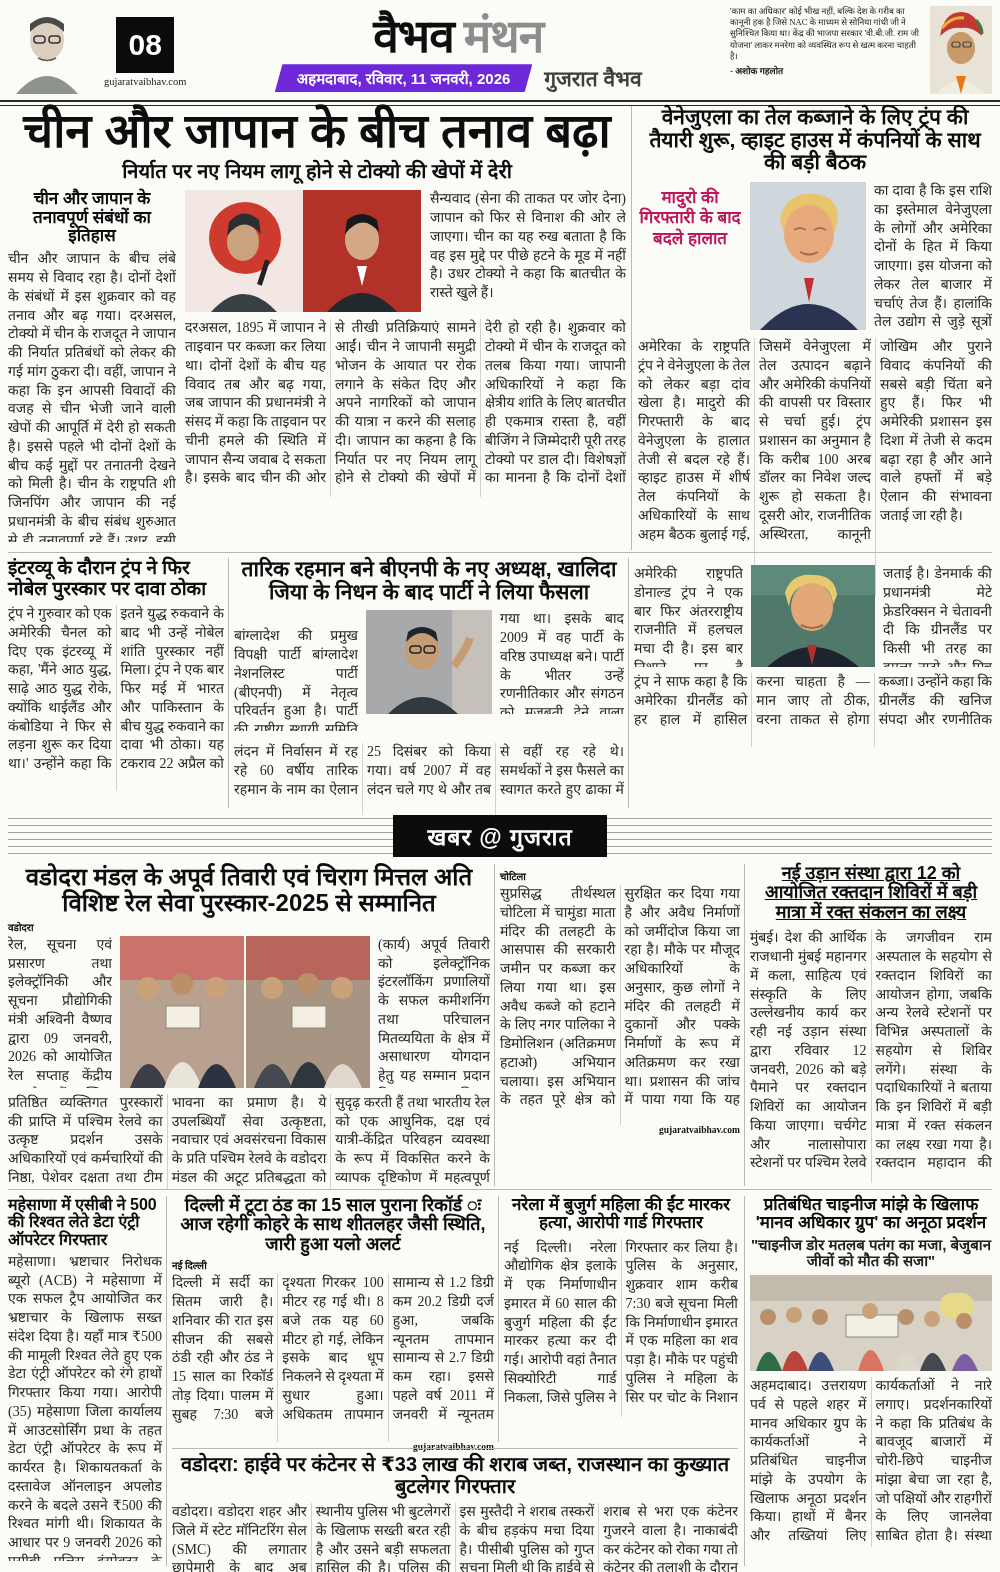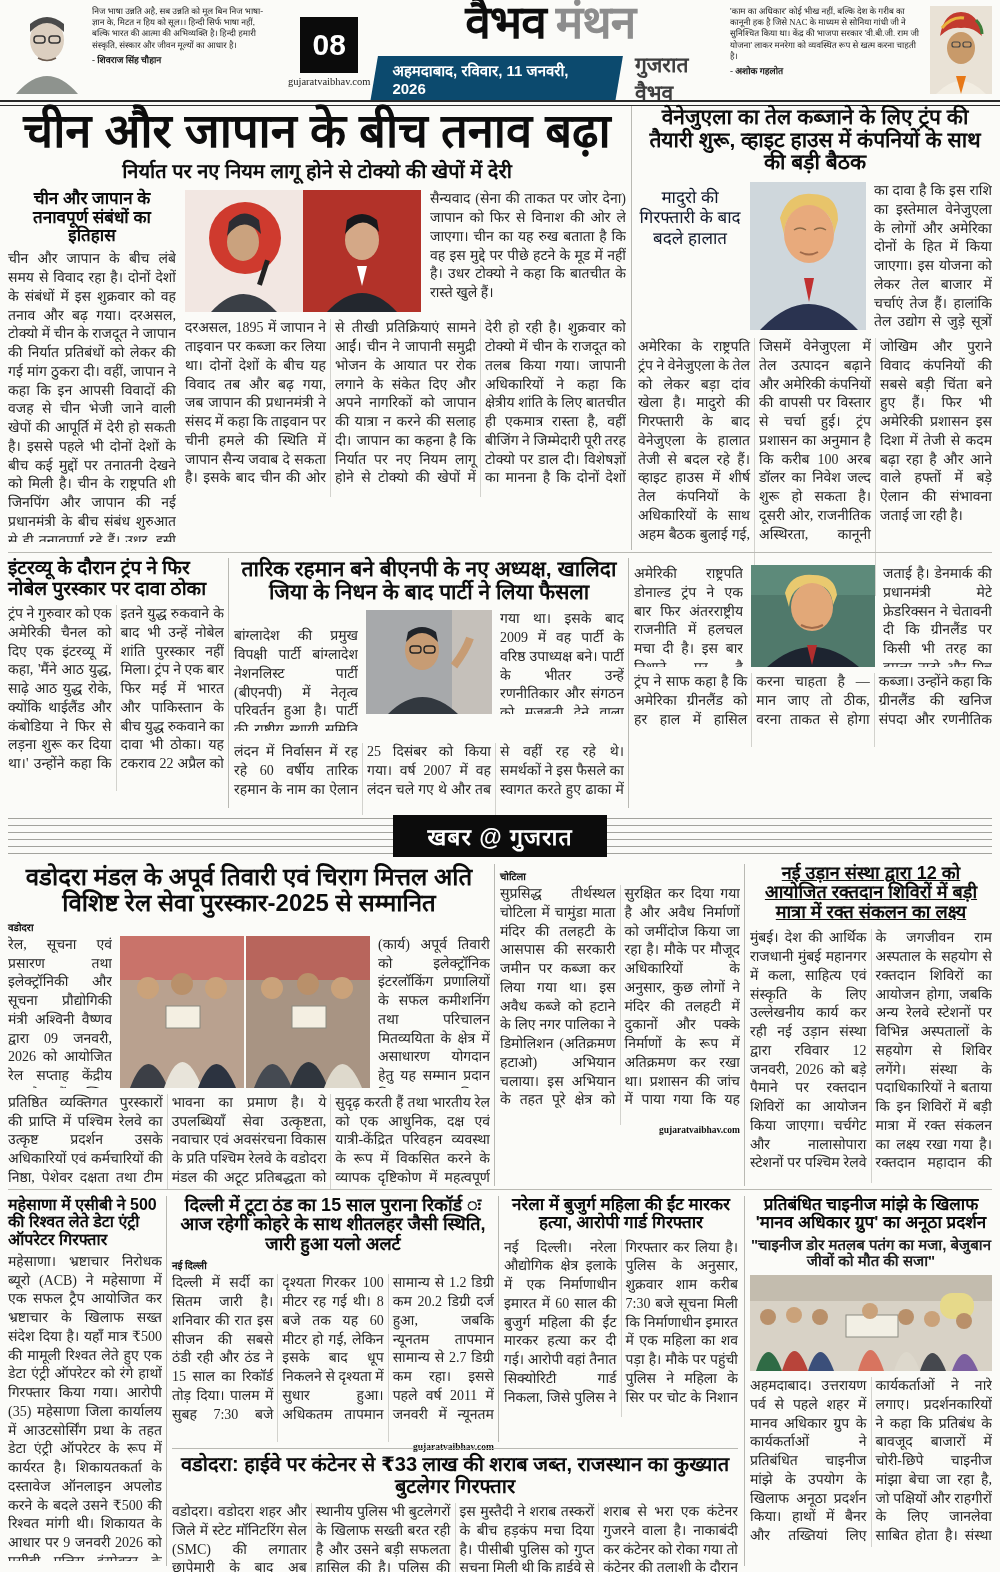--- a/index.html
+++ b/index.html
@@ -17,25 +17,25 @@
   .hline{position:absolute;height:0;border-top:1px solid #b9b9b3;}
   .center{text-align:center;}
   .site-tag{font-weight:bold;font-size:9.5px;text-align:right;color:#111;}
   
   .hdr-quote{font-size:8.6px;line-height:1.3;color:#222;}
   .hdr-attr{font-weight:bold;font-size:9px;margin-top:2px;}
   .pagebox{width:58px;height:56px;background:#0b0b0b;color:#fff;display:flex;align-items:center;justify-content:center;
            font-size:30px;font-weight:bold;}
   .masthead-t1{color:#0d0d0d;}
   .masthead-t2{color:#8d8d8d;margin-left:10px;}
-  .ribbon{background:#0c4a6e;color:#fff;font-weight:bold;font-size:15px;padding:4px 22px;
+  .ribbon{background:#6d28d9;color:#fff;font-weight:bold;font-size:15px;padding:4px 22px;
           clip-path:polygon(3% 0,100% 0,97% 100%,0 100%);}
   .edition{font-weight:bold;font-size:21px;color:#3f3f3f;margin-left:12px;}
   .hdr-rule{position:absolute;left:0;right:0;top:100px;height:3px;border-top:2px solid #2b2b2b;border-bottom:1px solid #2b2b2b;}
-  .subhead-box{font-weight:normal;line-height:1.2;color:#0f172a;}
+  .subhead-box{font-weight:bold;line-height:1.2;color:#be185d;}
   .photo{display:block;}
   .waves{background:repeating-linear-gradient(180deg,transparent 0 4px,#a3a39d 4px 5px,transparent 5px 7px);}
   .banner-box{background:#0c0c0c;color:#fff;font-weight:bold;font-size:23px;padding:5px 34px;letter-spacing:1px;}
   .dateline{font-weight:bold;font-size:10px;color:#111;}
 </style>
 </head>
 <body>
 
 <div class="page">
 
@@ -43,24 +43,20 @@
 
     <svg class="photo" width="78" height="88" viewBox="0 0 78 88">
       <rect width="78" height="88" fill="#fbfbf8"></rect>
       <path d="M8 88 Q39 52 70 88 Z" fill="#8e938e"></path>
       <ellipse cx="39" cy="34" rx="17" ry="20" fill="#dccfc0"></ellipse>
       <path d="M22 26 Q39 8 56 26 L56 18 Q39 4 22 18 Z" fill="#4a4a4a"></path>
       <rect x="26" y="30" width="11" height="7" rx="3" fill="none" stroke="#333" stroke-width="1.5"></rect>
       <rect x="41" y="30" width="11" height="7" rx="3" fill="none" stroke="#333" stroke-width="1.5"></rect>
       <path d="M30 52 Q39 57 48 52" stroke="#6b5b4e" stroke-width="1.5" fill="none"></path>
     </svg>
-    <div style="width:178px;margin-left:6px;">
-      <div class="hdr-quote">निज भाषा उन्नति अहै, सब उन्नति को मूल बिन निज भाषा-ज्ञान के, मिटत न हिय को सूल।। हिन्दी सिर्फ भाषा नहीं, बल्कि भारत की आत्मा की अभिव्यक्ति है। हिन्दी हमारी संस्कृति, संस्कार और जीवन मूल्यों का आधार है।</div>
-      <div class="hdr-attr">- शिवराज सिंह चौहान</div>
-    </div>
 
     <div style="margin-left:18px;display:flex;flex-direction:column;align-items:center;justify-content:center;">
       <div class="pagebox sans">08</div>
       <div style="font-size:10.5px;margin-top:3px;">gujaratvaibhav.com</div>
     </div>
 
     <div style="flex:1;display:flex;flex-direction:column;align-items:center;justify-content:center;">
       <div class="hl" style="font-size:46px;letter-spacing:-1px;">
         <span class="masthead-t1">वैभव</span><span class="masthead-t2">मंथन</span>
       </div>

